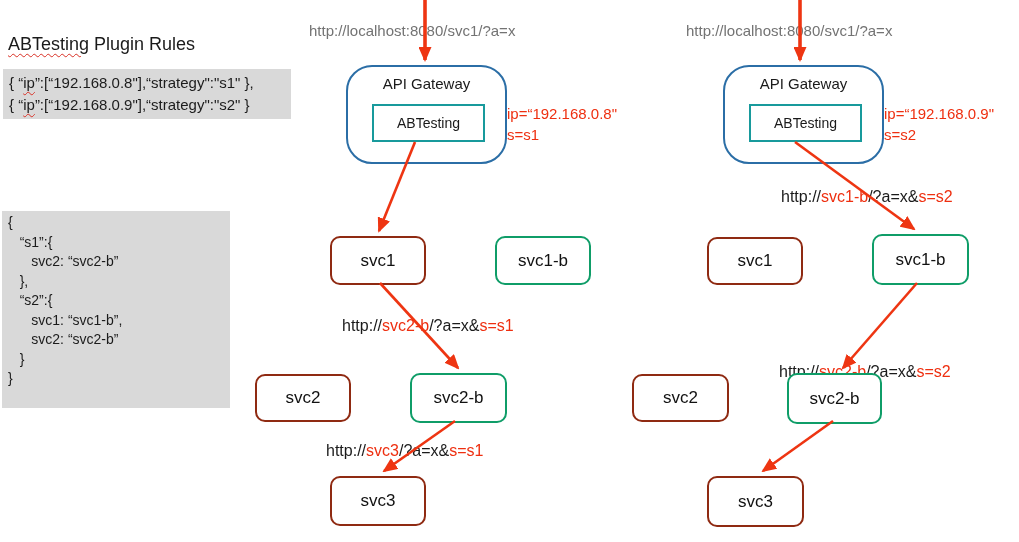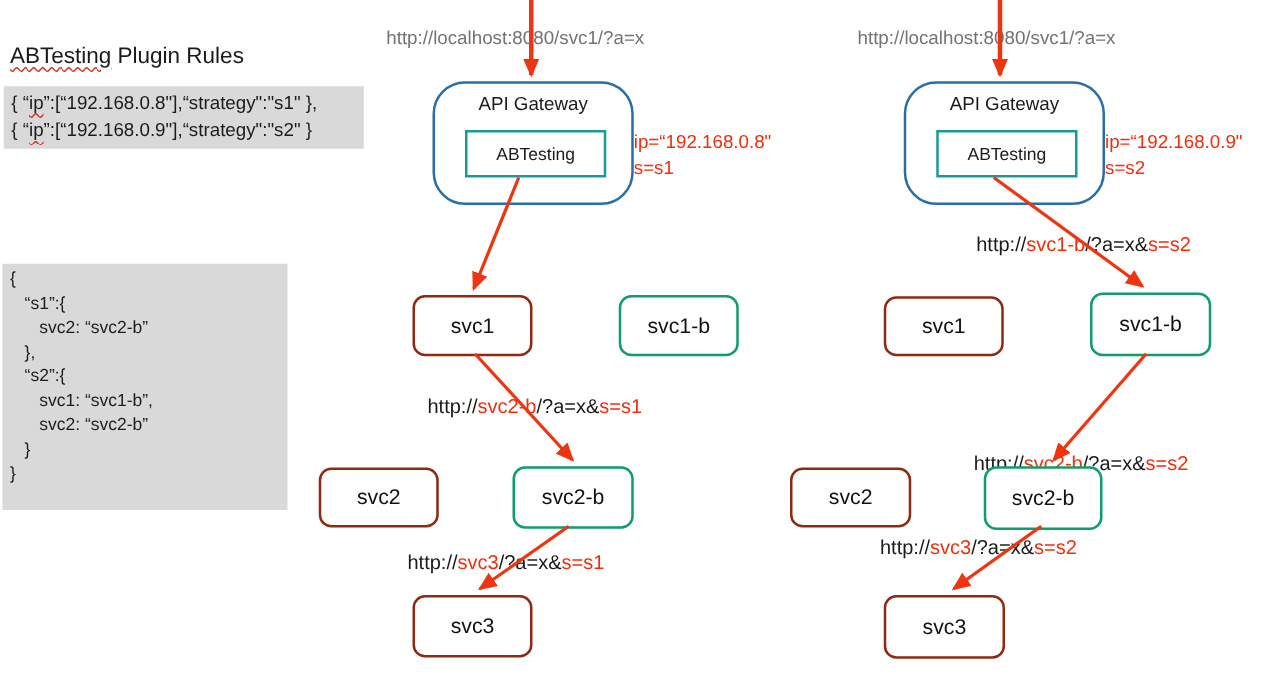--- a/index.html
+++ b/index.html
@@ -145,21 +145,20 @@
 
   <div class="url" id="f2-url2"><span>http://</span><span class="r">svc2-b</span><span>/?a=x&amp;</span><span class="r">s=s2</span></div>
 
   <div class="node node-base" id="f2-svc2">
       <span>svc2</span>
     </div>
   <div class="node node-alt" id="f2-svc2b">
       <span>svc2-b</span>
     </div>
 
-  <div class="url" id="f2-url3"><span>http://</span><span class="r">svc3</span><span>/?a=x&amp;</span><span class="r">s=s2</span></div>
 
   <div class="node node-base" id="f2-svc3">
       <span>svc3</span>
     </div>
 
   <svg id="arrows" viewBox="0 0 1019 542" xmlns="http://www.w3.org/2000/svg">
     <defs>
       <marker id="ah" markerUnits="userSpaceOnUse" markerWidth="15" markerHeight="13" refX="13" refY="6.5" orient="auto">
         <path d="M0,0 L15,6.5 L0,13 Z" fill="#ee3512"></path>
       </marker>

